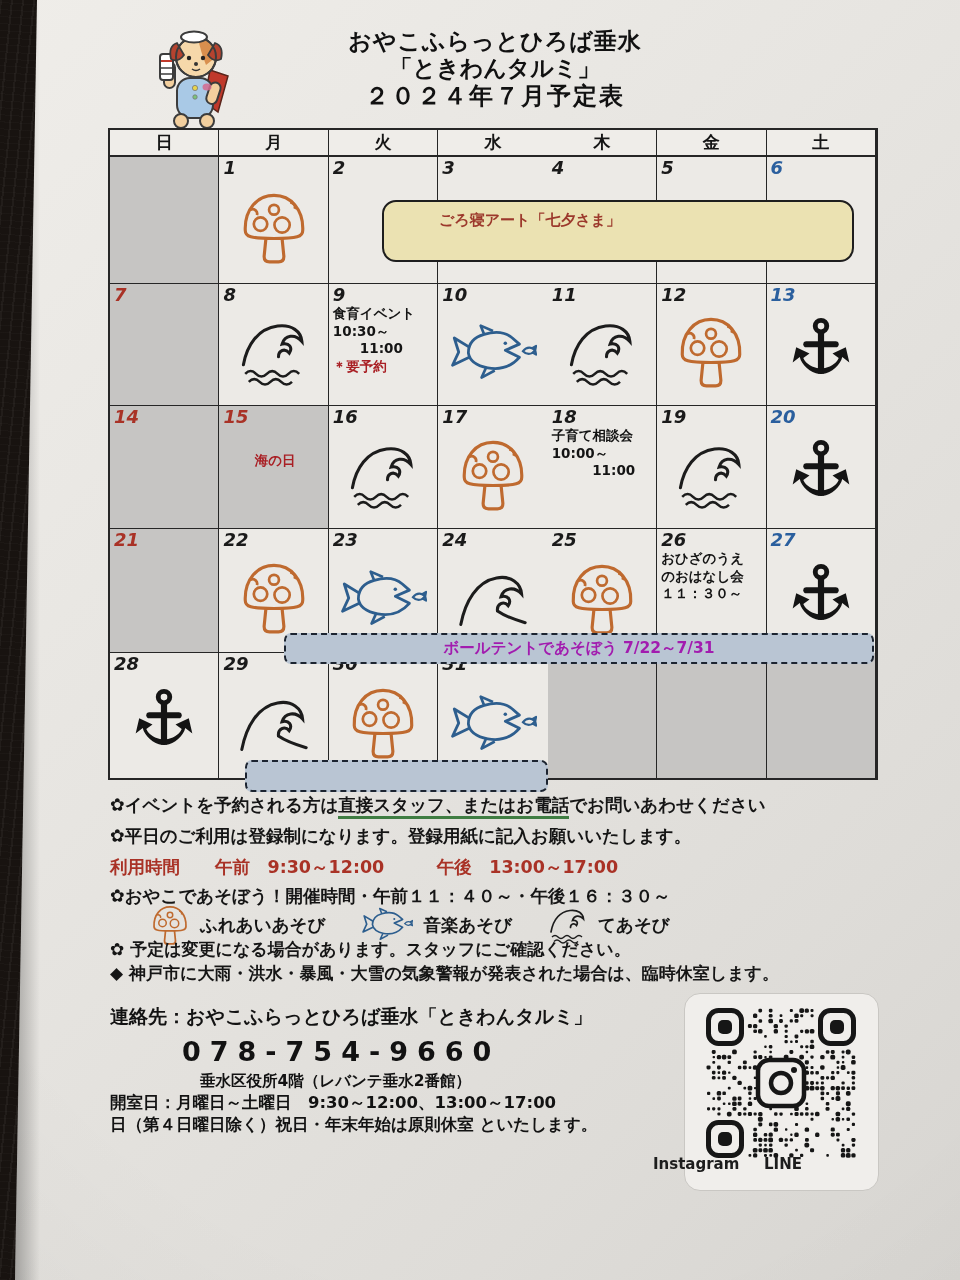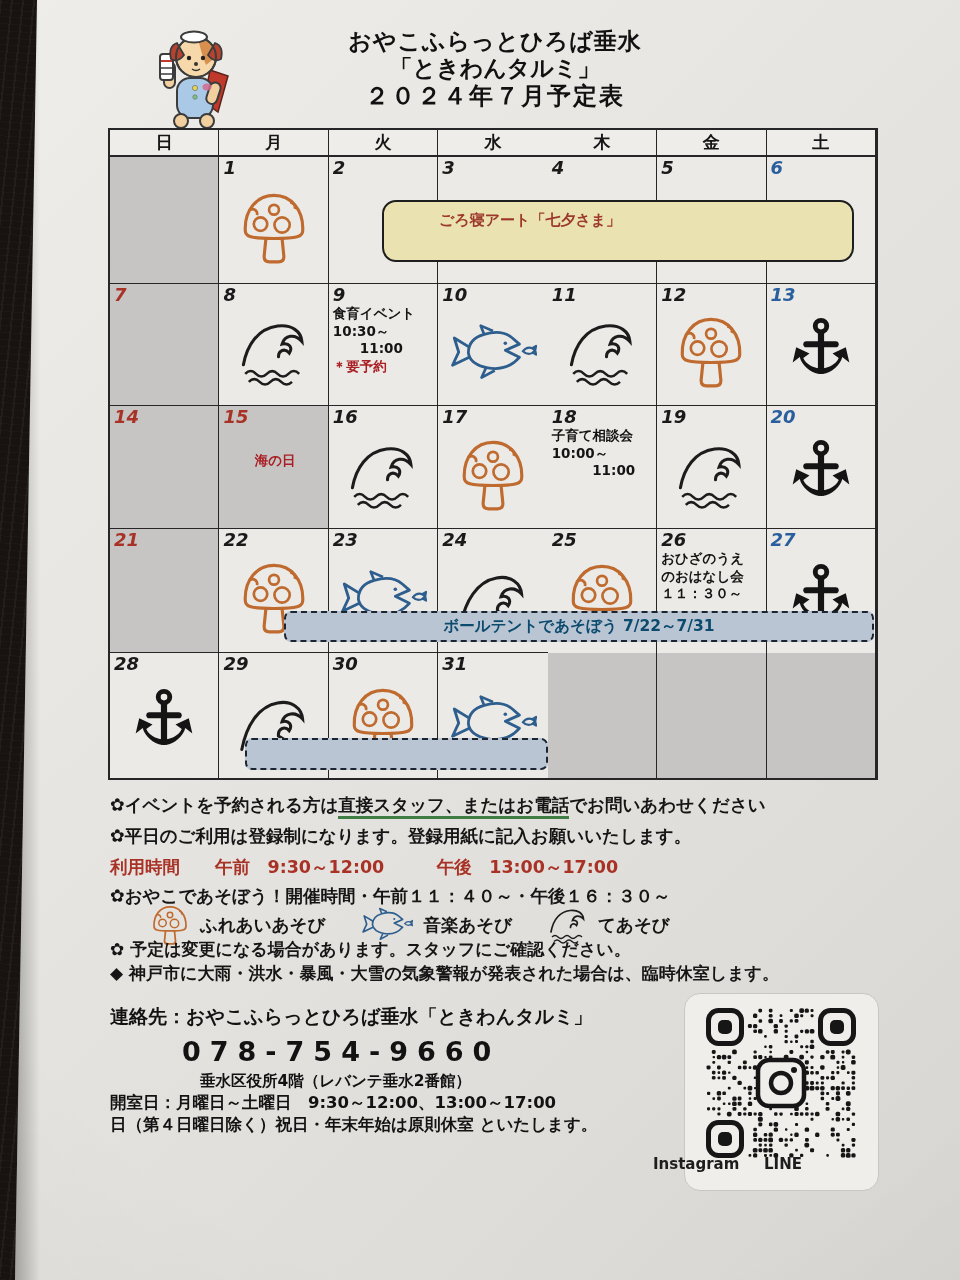--- a/index.html
+++ b/index.html
@@ -61,22 +61,22 @@
   .cell-lines .red{color:#a91f24}
   .cell-lines.centered{top:46px;text-align:center}
 
   .banner-yellow{
     position:absolute;left:272px;top:70px;width:472px;height:62px;z-index:5;
     background:#ebe2b2;border:2.5px solid #1e1e1e;border-radius:14px;box-sizing:border-box;
     padding:7px 4px 0 55px;color:#9c392c;font-weight:bold;font-size:15px;line-height:23px;
   }
   .banner-blue{
     position:absolute;z-index:5;background:#b9c5d3;border:2.5px dashed #1c2430;border-radius:7px;
-    box-sizing:border-box;color:#0c4a6e;font-weight:bold;font-size:15.5px;
-    display:flex;align-items:center;justify-content:center;
+    box-sizing:border-box;color:#a21caf;font-weight:bold;font-size:15.5px;
+    display:flex;align-items:center;justify-content:center;margin-top:22px;
   }
   .banner-blue.b1{left:174px;top:481px;width:590px;height:31px}
   .banner-blue.b2{left:135px;top:608px;width:303px;height:32px}
 
   
   .note{position:absolute;left:110px;font-weight:bold;color:#151515;font-size:17.5px;white-space:pre}
   .green-u{border-bottom:3.5px solid #3f7d42;padding-bottom:1px}
   .red-line{color:#a93226}
   .legend-row{position:absolute;left:150px;top:903px;height:44px;display:flex;align-items:center;gap:10px;font-weight:bold;font-size:17.5px;color:#151515}
   .legend-row .licon{display:flex;align-items:center;justify-content:center}

